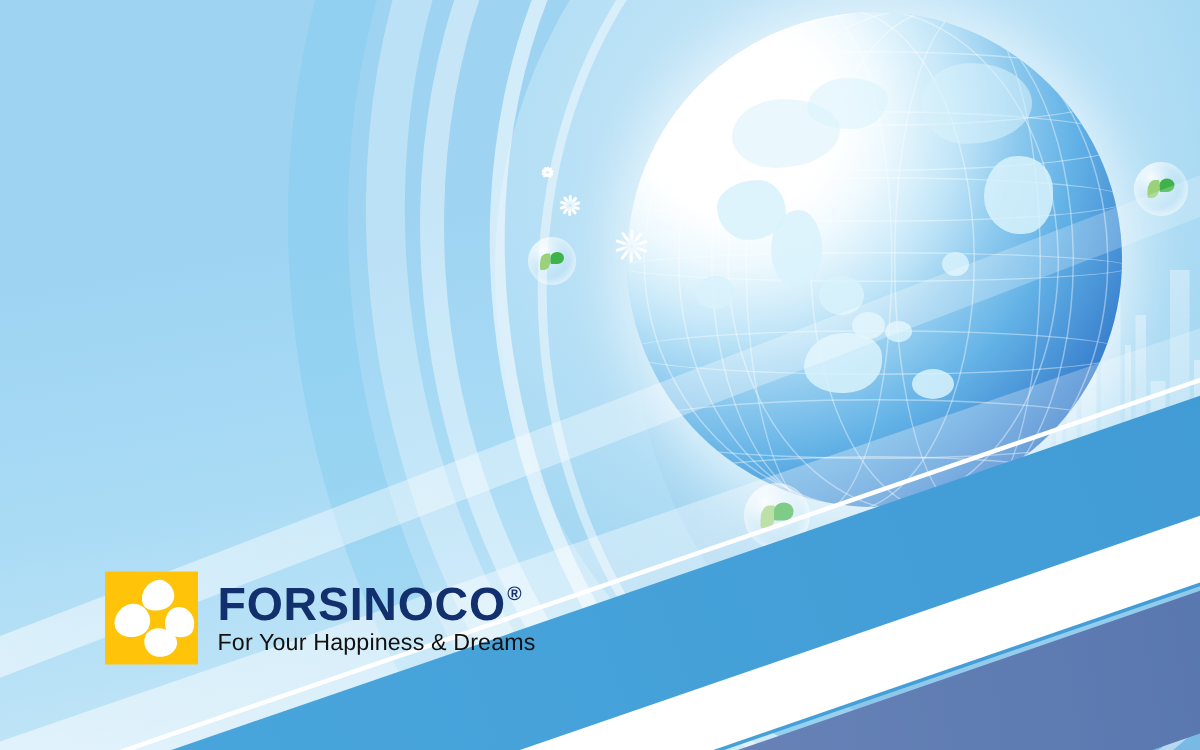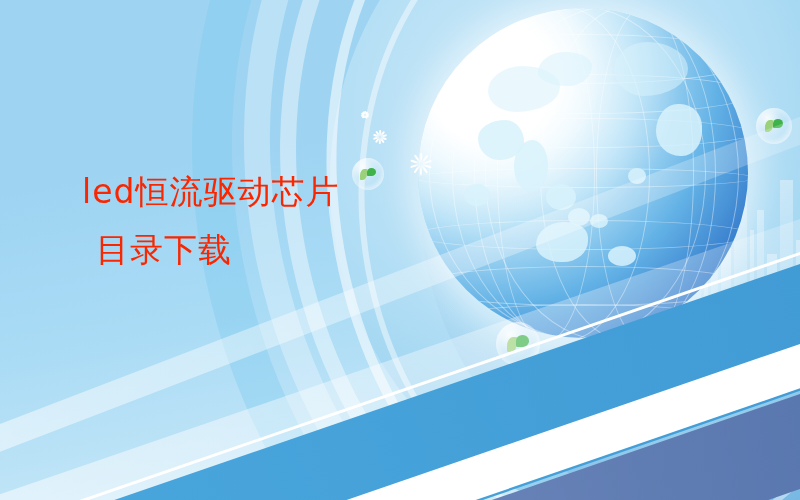--- a/index.html
+++ b/index.html
@@ -226,19 +226,30 @@
 
   <div id="bands">
       <div class="band b-soft" style="left: -60px; top: 515px; width: 1200px; height: 70px; transform: rotate(-19deg);"></div>
       <div class="band b-blue" style="left: -60px; top: 560px; width: 1200px; height: 120px; transform: rotate(-19deg);"></div>
       <div class="band b-white-thin" style="left: -60px; top: 548px; width: 1200px; height: 3px; transform: rotate(-19deg);"></div>
       <div class="band b-white-wide" style="left: -60px; top: 640px; width: 1200px; height: 42px; transform: rotate(-19deg);"></div>
       <div class="band b-dark" style="left: -60px; top: 690px; width: 1200px; height: 90px; transform: rotate(-19deg);"></div>
       <div class="band b-soft" style="left: -120px; top: 470px; width: 1200px; height: 26px; transform: rotate(-21deg);"></div>
     </div>
 
-  <div id="headline">
-    <span>led恒流驱动芯片</span>
-    <span class="line2">目录下载</span>
+
+  <div id="logo">
+    <div id="logo-mark">
+        <b class="petal" style="left: 24px; top: 6px; width: 22px; height: 20px; border-radius: 60% 40% 45% 55% / 60% 55% 45% 40%; transform: rotate(-18deg);"></b>
+        <b class="petal" style="left: 40px; top: 24px; width: 20px; height: 20px; border-radius: 45% 55% 60% 40% / 45% 60% 40% 55%; transform: rotate(22deg);"></b>
+        <b class="petal" style="left: 6px; top: 22px; width: 24px; height: 22px; border-radius: 55% 45% 40% 60% / 50%; transform: rotate(-28deg);"></b>
+        <b class="petal" style="left: 26px; top: 38px; width: 22px; height: 19px; border-radius: 50% 50% 55% 45% / 45% 45% 55% 55%; transform: rotate(14deg);"></b>
+      </div>
+    <div id="logo-text">
+      <div id="wordmark">
+        <span>FORSINOCO</span>
+        <sup>®</sup>
+      </div>
+      <div id="tagline">For Your Happiness &amp; Dreams</div>
+    </div>
   </div>
 
-
 </div>
 
 </body></html>

